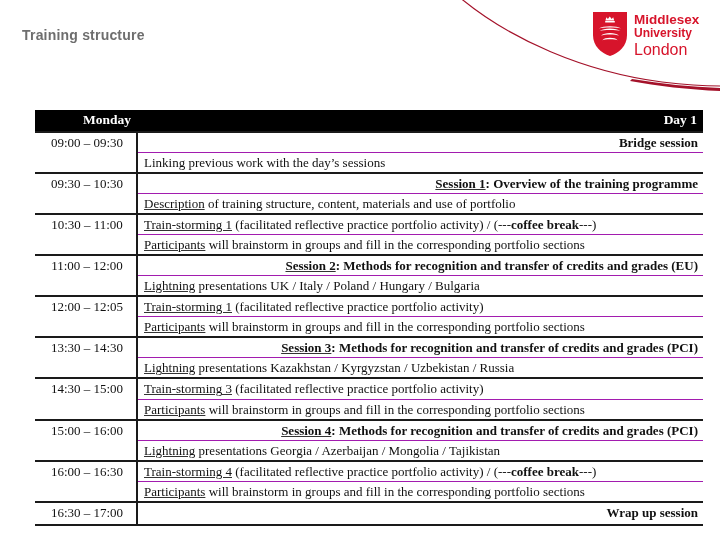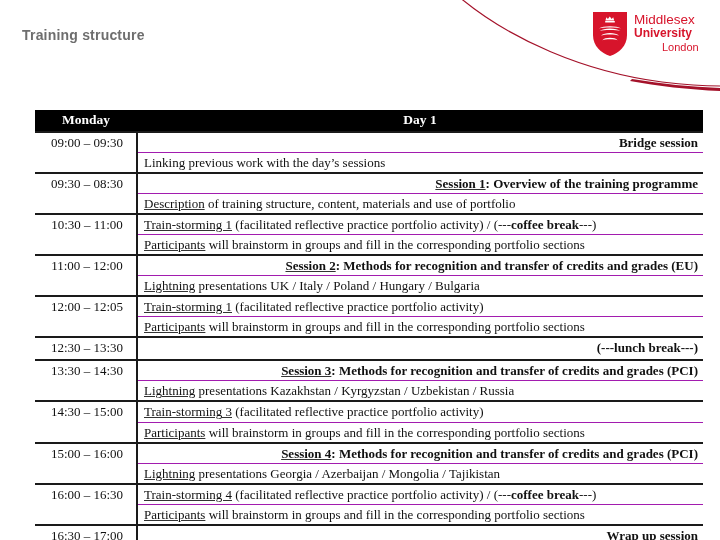--- a/index.html
+++ b/index.html
@@ -61,23 +61,23 @@
     margin-left: 6px;
     margin-top: 1px;
     font-family: "Liberation Sans", sans-serif;
     color: #d7142b;
     line-height: 1.12;
   }
   #logo-wordmark .ln {
     display: block;
     white-space: nowrap;
   }
-  .wm1 { font-size: 13.5px; font-weight: normal; }
+  .wm1 { font-size: 13.5px; font-weight: bold; }
   .wm2 { font-size: 12px; font-weight: bold; }
-  .wm3 { font-size: 11px; font-weight: normal; margin-left: 28px; }
+  .wm3 { font-size: 16px; font-weight: normal; }
 
   
   #schedule-wrap {
     position: absolute;
     left: 35px;
     top: 110px;
     width: 668px;
   }
   table#schedule {
     border-collapse: collapse;
@@ -86,21 +86,21 @@
     font-family: "Liberation Serif", serif;
   }
   table#schedule col.c-time { width: 102px; }
   table#schedule col.c-desc { width: 566px; }
 
   #schedule thead th {
     background: #000000;
     color: #ffffff;
     font-weight: bold;
     font-size: 13.5px;
-    text-align: center;
+    text-align: right;
     padding: 2px 6px 3px 6px;
     border: none;
     line-height: 1.15;
   }
 
   #schedule tbody tr.slot > td {
     border-top: 2px solid #1a1a1a;
     border-bottom: 2px solid #1a1a1a;
     vertical-align: top;
     padding: 0;
@@ -188,21 +188,21 @@
     </thead>
     <tbody id="schedule-body">
         <tr class="slot">
           <td class="time-cell">09:00 – 09:30</td>
           <td class="desc-cell">
             <div class="desc-line b"><span class="bold">Bridge session</span></div>
             <div class="desc-line sep"><span>Linking previous work with the day’s sessions</span></div>
           </td>
         </tr>
         <tr class="slot">
-          <td class="time-cell">09:30 – 08:30</td>
+          <td class="time-cell">09:30 – 10:30</td>
           <td class="desc-cell">
             <div class="desc-line b"><span class="bold spell">Session 1</span><span>: </span><span class="bold">Overview of the training programme</span></div>
             <div class="desc-line sep"><span class="spell">Description</span><span> of training structure, content, materials and use of portfolio</span></div>
           </td>
         </tr>
         <tr class="slot">
           <td class="time-cell">10:30 – 11:00</td>
           <td class="desc-cell">
             <div class="desc-line"><span class="spell">Train-storming 1</span><span> (facilitated reflective practice portfolio activity) / (---</span><span class="bold">coffee break</span><span>---)</span></div>
             <div class="desc-line sep"><span class="spell">Participants</span><span> will brainstorm in groups and fill in the corresponding portfolio sections</span></div>
@@ -213,26 +213,20 @@
           <td class="desc-cell">
             <div class="desc-line b"><span class="bold spell">Session 2</span><span>: </span><span class="bold">Methods for recognition and transfer of credits and grades (EU)</span></div>
             <div class="desc-line sep"><span class="spell">Lightning</span><span> presentations UK / Italy / Poland / Hungary / Bulgaria</span></div>
           </td>
         </tr>
         <tr class="slot">
           <td class="time-cell">12:00 – 12:05</td>
           <td class="desc-cell">
             <div class="desc-line"><span class="spell">Train-storming 1</span><span> (facilitated reflective practice portfolio activity)</span></div>
             <div class="desc-line sep"><span class="spell">Participants</span><span> will brainstorm in groups and fill in the corresponding portfolio sections</span></div>
-          </td>
-        </tr>
-        <tr class="slot">
-          <td class="time-cell">12:30 – 13:30</td>
-          <td class="desc-cell">
-            <div class="desc-line b"><span>(---</span><span class="bold">lunch break</span><span>---)</span></div>
           </td>
         </tr>
         <tr class="slot">
           <td class="time-cell">13:30 – 14:30</td>
           <td class="desc-cell">
             <div class="desc-line b"><span class="bold spell">Session 3</span><span>: </span><span class="bold">Methods for recognition and transfer of credits and grades (PCI)</span></div>
             <div class="desc-line sep"><span class="spell">Lightning</span><span> presentations Kazakhstan / Kyrgyzstan / Uzbekistan / Russia</span></div>
           </td>
         </tr>
         <tr class="slot">

